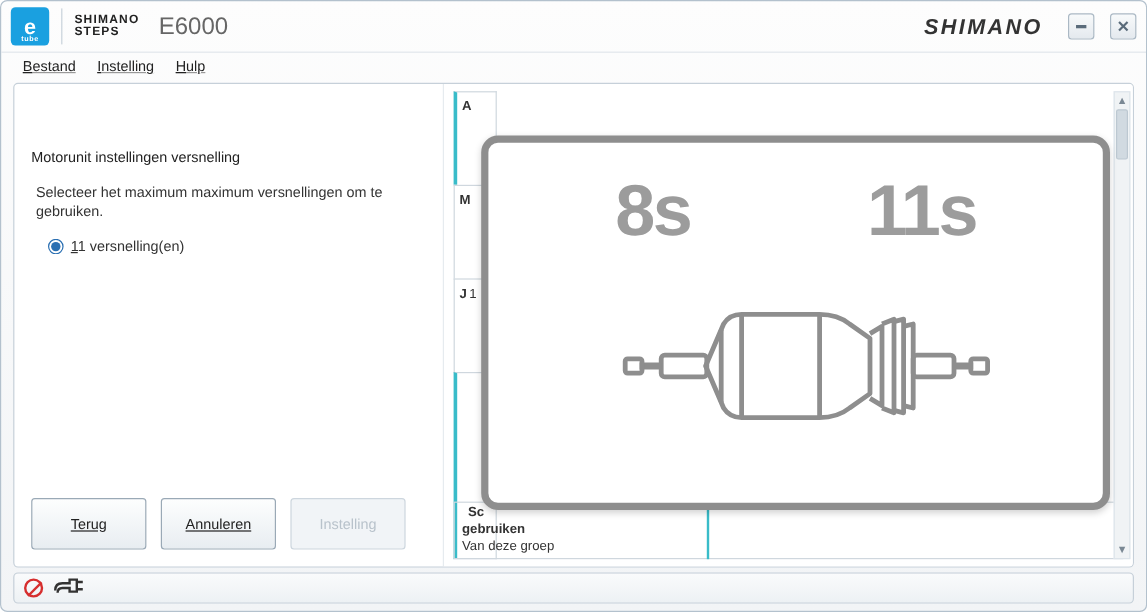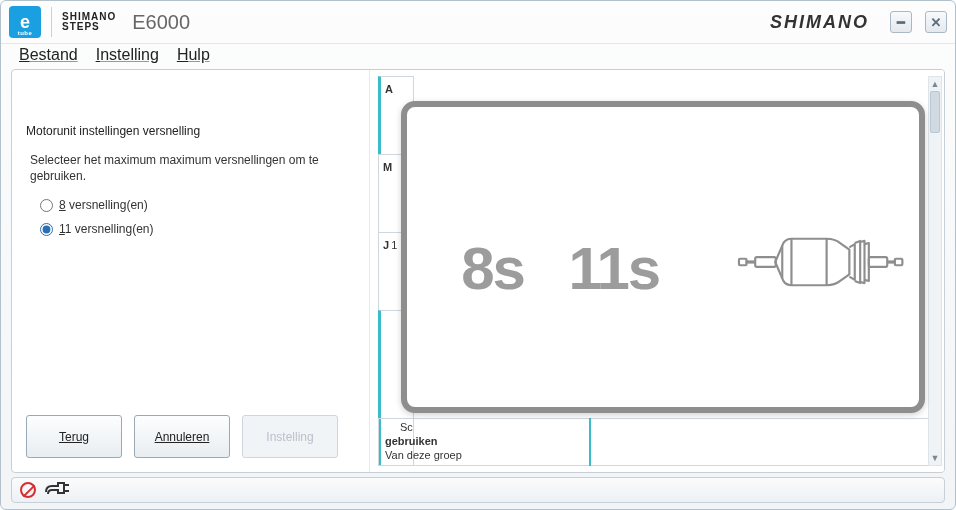--- a/index.html
+++ b/index.html
@@ -45,21 +45,21 @@
   .shimano-brand { font-size:18px; font-weight:900; letter-spacing:2px; color:#333; font-style:italic; margin-right:8px; }
   .win-btn {
     width:22px; height:22px; border:1px solid #aab8c4; border-radius:3px;
     background: linear-gradient(#f8fafb,#e4e9ee);
     display:flex; align-items:center; justify-content:center;
     color:#5a6b7a; margin-left:3px; cursor:pointer;
     font-size:13px; font-weight:bold;
   }
   .menubar {
     height:22px; display:flex; align-items:center; gap:18px;
-    padding:0 18px; color:#222; font-size:16px;
+    padding:0 18px; color:#222; font-size:12px;
     border-top:1px solid #e1e7ec;
   }
   .menubar span { text-decoration: underline; text-decoration-color:#999; cursor:pointer;}
   .menubar span::first-letter { text-decoration: underline; }
   .content-frame {
     margin:4px 10px 0 10px;
     border:1px solid #c6d0d9;
     border-radius:4px;
     background:#fff;
     flex:1;
@@ -88,35 +88,35 @@
     padding:0 14px;
   }
   .btn u { text-decoration: underline; }
   .btn.disabled { color:#b8c2cb; border-color:#cdd6de; background:#f1f4f7; cursor:default; }
   .right-pane { flex:1; position:relative; background:#fff; }
   .right-strip { position:absolute; left:8px; top:6px; bottom:6px; width:36px; display:flex; flex-direction:column; }
   .strip-box { border:1px solid #cfd7de; border-bottom:none; height:78px; display:flex; align-items:flex-start; padding:6px 4px; font-size:11px; color:#333; overflow:hidden; }
   .strip-box:last-child { border-bottom:1px solid #cfd7de; }
   .strip-box.teal { border-left:3px solid #39bcc9; }
   .strip-lower { position:absolute; left:8px; right:8px; bottom:6px; border:1px solid #cfd7de; height:48px; }
-  .strip-lower .lbl { position:absolute; left:21px; top:2px; font-size:11px; font-weight:normal; color:#333; }
+  .strip-lower .lbl { position:absolute; left:11px; top:2px; font-size:11px; font-weight:bold; color:#333; }
   .strip-lower .sub { position:absolute; left:6px; top:16px; font-size:11px; font-weight:bold; color:#333; }
   .strip-lower .val { position:absolute; left:6px; top:30px; font-size:11px; color:#333;text-align:center; }
   .strip-lower .teal-divider { position:absolute; left:210px; top:-1px; bottom:-1px; width:2px; background:#39bcc9; }
   .scrollbar { position:absolute; right:2px; top:6px; bottom:6px; width:14px; background:#f0f3f5; border:1px solid #dde4ea; }
   .scrollbar .arrow { height:14px; display:flex; align-items:center; justify-content:center; font-size:9px; color:#7a8894; }
   .scrollbar .track { position:absolute; top:14px; bottom:14px; left:0; right:0; }
   .scrollbar .thumb { position:absolute; top:0; height:42px; left:1px; right:1px; background:#d1dae1; border:1px solid #bcc8d1; border-radius:2px; }
   .scrollbar .arrow.bottom { position:absolute; bottom:0; left:0; right:0; }
 
   .overlay-card {
-    position:absolute; left:400px; top:100px; width:524px; height:312px;
+    position:absolute; left:400px; top:112px; width:524px; height:312px;
     background:#fff; border:6px solid #8e8e8e; border-radius:14px;
     box-shadow: 0 2px 6px rgba(0,0,0,0.18);
-    display:flex; flex-direction:row; align-items:center; justify-content:flex-start;
+    display:flex; flex-direction:column; align-items:center; justify-content:flex-start;
   }
   .overlay-top { width:100%; display:flex; justify-content:space-around; padding:22px 32px 0 32px; }
   .big-num { font-size:60px; font-weight:800; color:#9c9c9c; letter-spacing:-2px; }
   .hub-svg { margin-top:10px; }
 
   .statusbar {
     height:26px; margin:4px 10px 6px 10px;
     border:1px solid #c6d0d9; border-radius:4px;
     background:linear-gradient(#fafbfc,#edf1f4);
     display:flex; align-items:center; padding:0 8px; gap:8px;
@@ -151,24 +151,20 @@
     <span>Bestand</span>
     <span>Instelling</span>
     <span>Hulp</span>
   </div>
 
   <div class="content-frame">
     <div class="left-pane">
       <div class="section-title">Motorunit instellingen versnelling</div>
       <div class="instruction">Selecteer het maximum maximum versnellingen om te gebruiken.</div>
       <div class="radio-group">
-        <label class="radio-row">
-          <input type="radio" name="gears" style="">
-          <span class="radio-label"><u>8</u><span> versnelling(en)</span></span>
-        </label>
         <label class="radio-row">
           <input type="radio" name="gears" checked="" style="">
           <span class="radio-label"><u>1</u><span>1</span><span> versnelling(en)</span></span>
         </label>
       </div>
       <div class="left-spacer"></div>
       <div class="btn-row">
         <button class="btn"><u>Terug</u></button>
         <button class="btn"><u>Annuleren</u></button>
         <button class="btn disabled"><span>Instelling</span></button>

